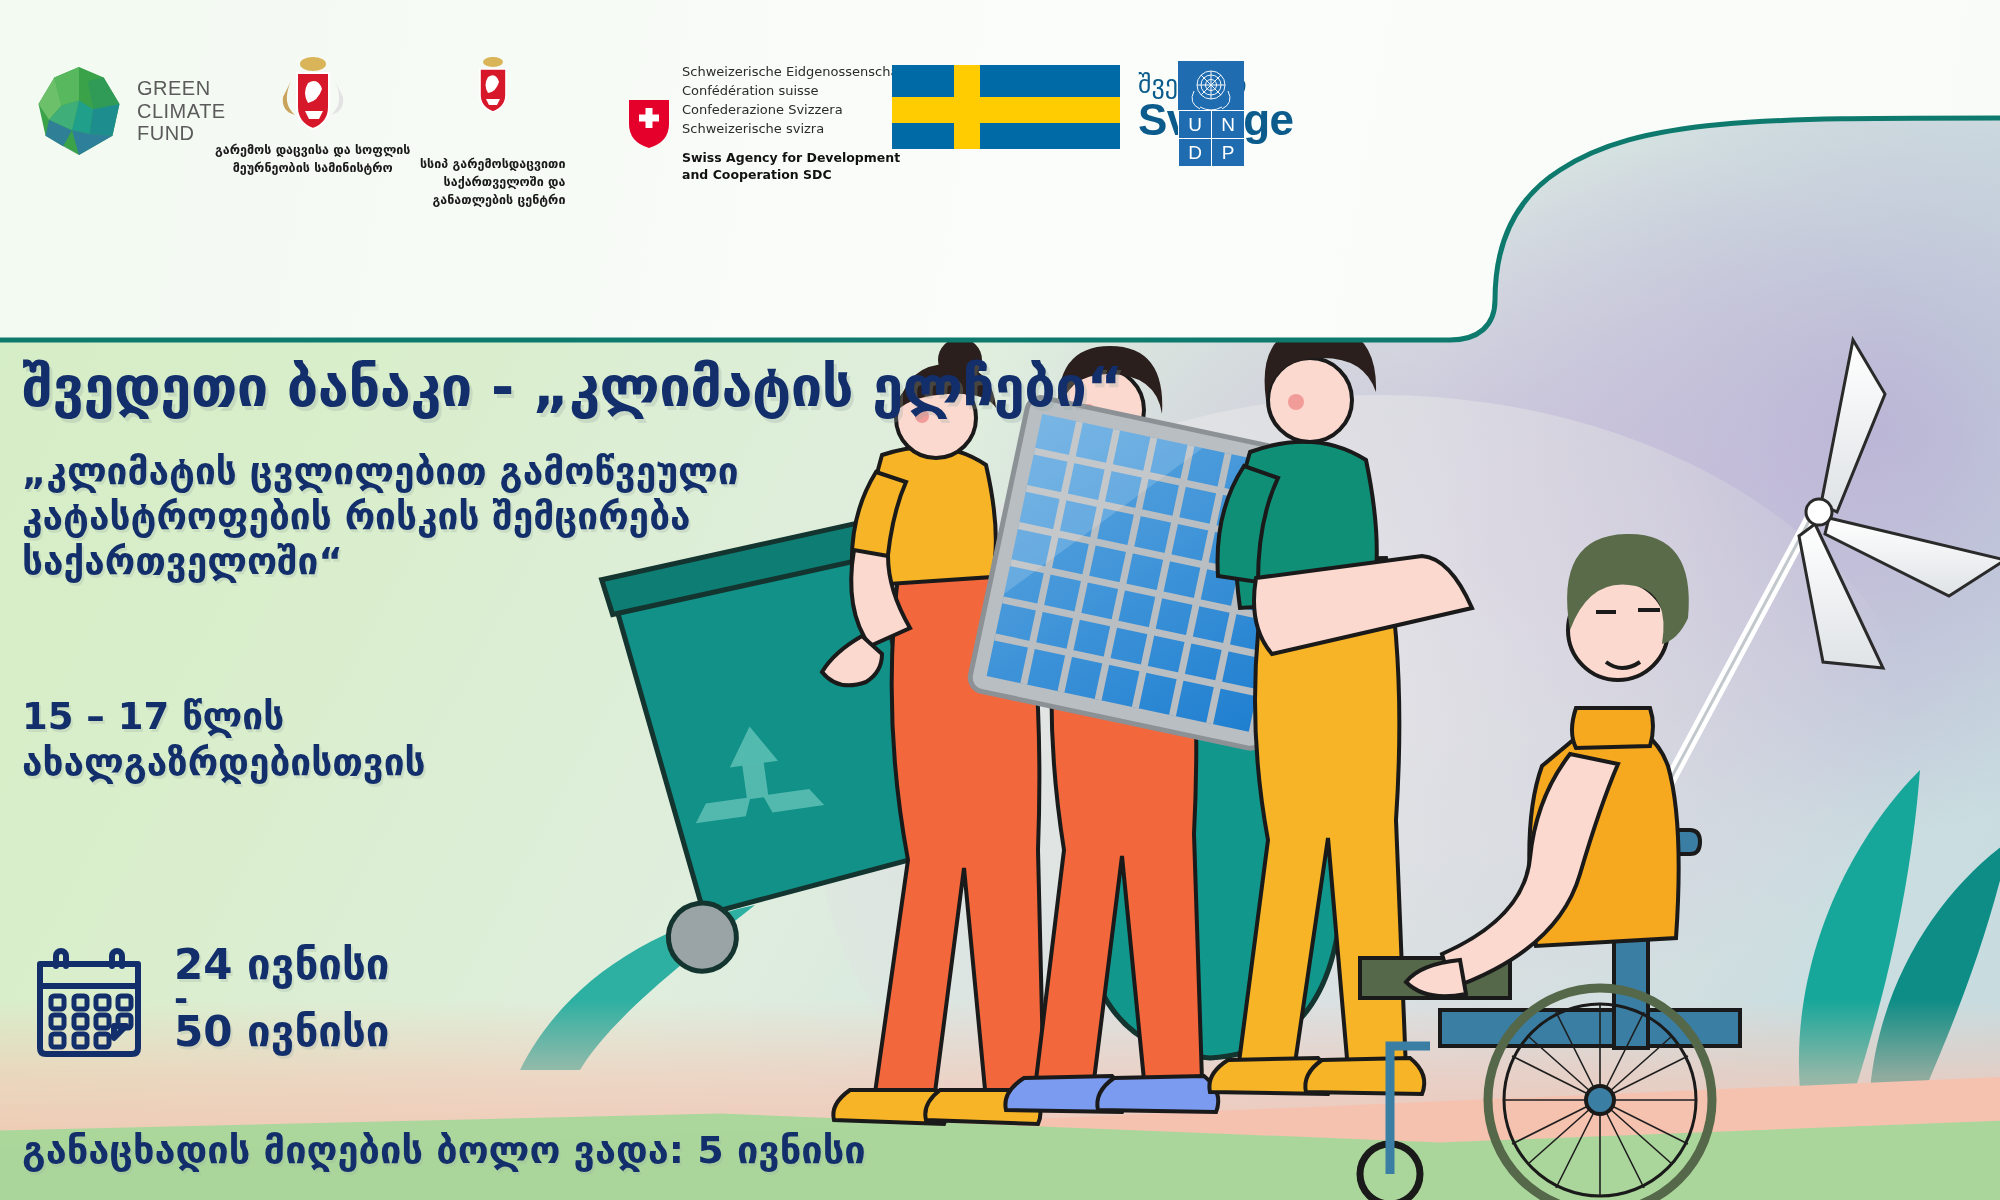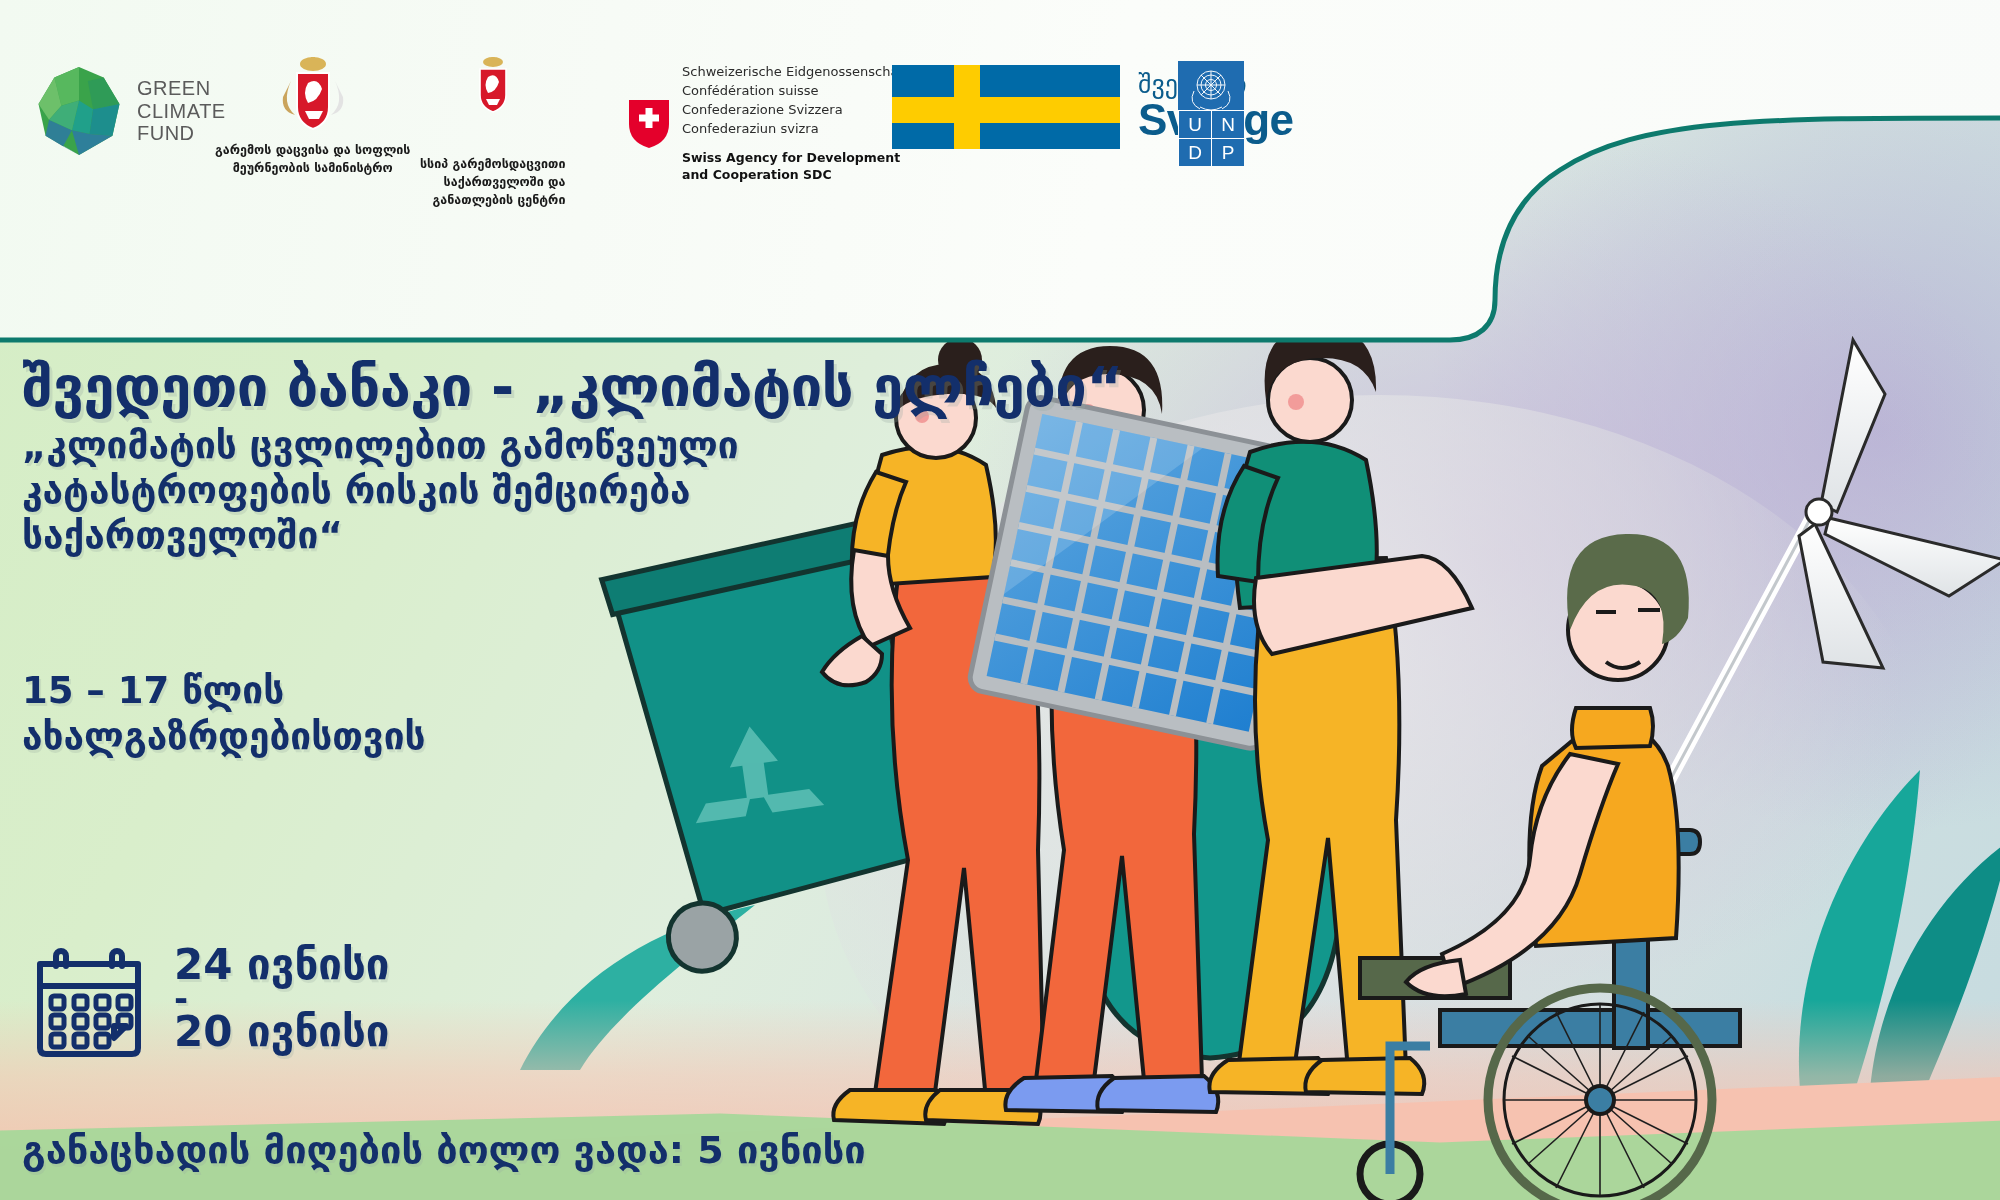--- a/index.html
+++ b/index.html
@@ -103,21 +103,21 @@
   }
 
   
   .copy { position:absolute; left:22px; top:358px; width:1020px; color:#15326e; }
   .title{
     font-family:"DejaVu Sans",sans-serif; font-weight:700; font-size:56px; line-height:1.05;
     color:#132f6b; letter-spacing:-.5px; white-space:nowrap;
     text-shadow:3px 4px 0 rgba(150,170,160,.28);
   }
   .subtitle{
-    margin-top:6px; font-family:"DejaVu Sans",sans-serif; font-weight:700;
+    margin-top:32px; font-family:"DejaVu Sans",sans-serif; font-weight:700;
     font-size:37px; line-height:1.22; color:#132f6b;
     text-shadow:2px 3px 0 rgba(150,170,160,.25);
   }
   .agebox{
     margin-top:110px; font-family:"DejaVu Sans",sans-serif; font-weight:700;
     font-size:37px; line-height:1.24; color:#132f6b;
     text-shadow:2px 3px 0 rgba(150,170,160,.25);
   }
 
   .date-row{ position:absolute; left:30px; top:940px; display:flex; align-items:center; }
@@ -336,21 +336,21 @@
     <div class="logo swiss">
       <svg class="swiss-shield" viewBox="0 0 42 50">
         <path d="M1 1 h40 v24 q0 18 -20 24 q-20 -6 -20 -24 Z" fill="#e4002b"></path>
         <path d="M17.5 9 h7 v6.5 h6.5 v7 h-6.5 v6.5 h-7 v-6.5 h-6.5 v-7 h6.5 Z" fill="#fff"></path>
       </svg>
       <div>
         <div class="swiss-lines">
           <div>Schweizerische Eidgenossenschaft</div>
           <div>Confédération suisse</div>
           <div>Confederazione Svizzera</div>
-          <div>Confederaziun svizra</div>
+          <div>Schweizerische svizra</div>
         </div>
         <div class="swiss-sdc">
           <div>Swiss Agency for Development</div>
           <div>and Cooperation SDC</div>
         </div>
       </div>
     </div>
 
     <div class="logo sweden">
       <svg class="se-flag" viewBox="0 0 228 84">
@@ -418,19 +418,19 @@
         <rect x="66" y="75" width="13" height="13" rx="3"></rect>
         <rect x="88" y="75" width="13" height="13" rx="3"></rect>
         <rect x="21" y="94" width="13" height="13" rx="3"></rect>
         <rect x="44" y="94" width="13" height="13" rx="3"></rect>
         <rect x="66" y="94" width="13" height="13" rx="3"></rect>
       </g>
     </svg>
     <div class="date-text">
       <div>24 ივნისი</div>
       <div class="date-dash">-</div>
-      <div>20 ივნისი</div>
+      <div>50 ივნისი</div>
     </div>
   </div>
 
   <div class="deadline">განაცხადის მიღების ბოლო ვადა: 5 ივნისი</div>
 
 </div>
 
 </body></html>

